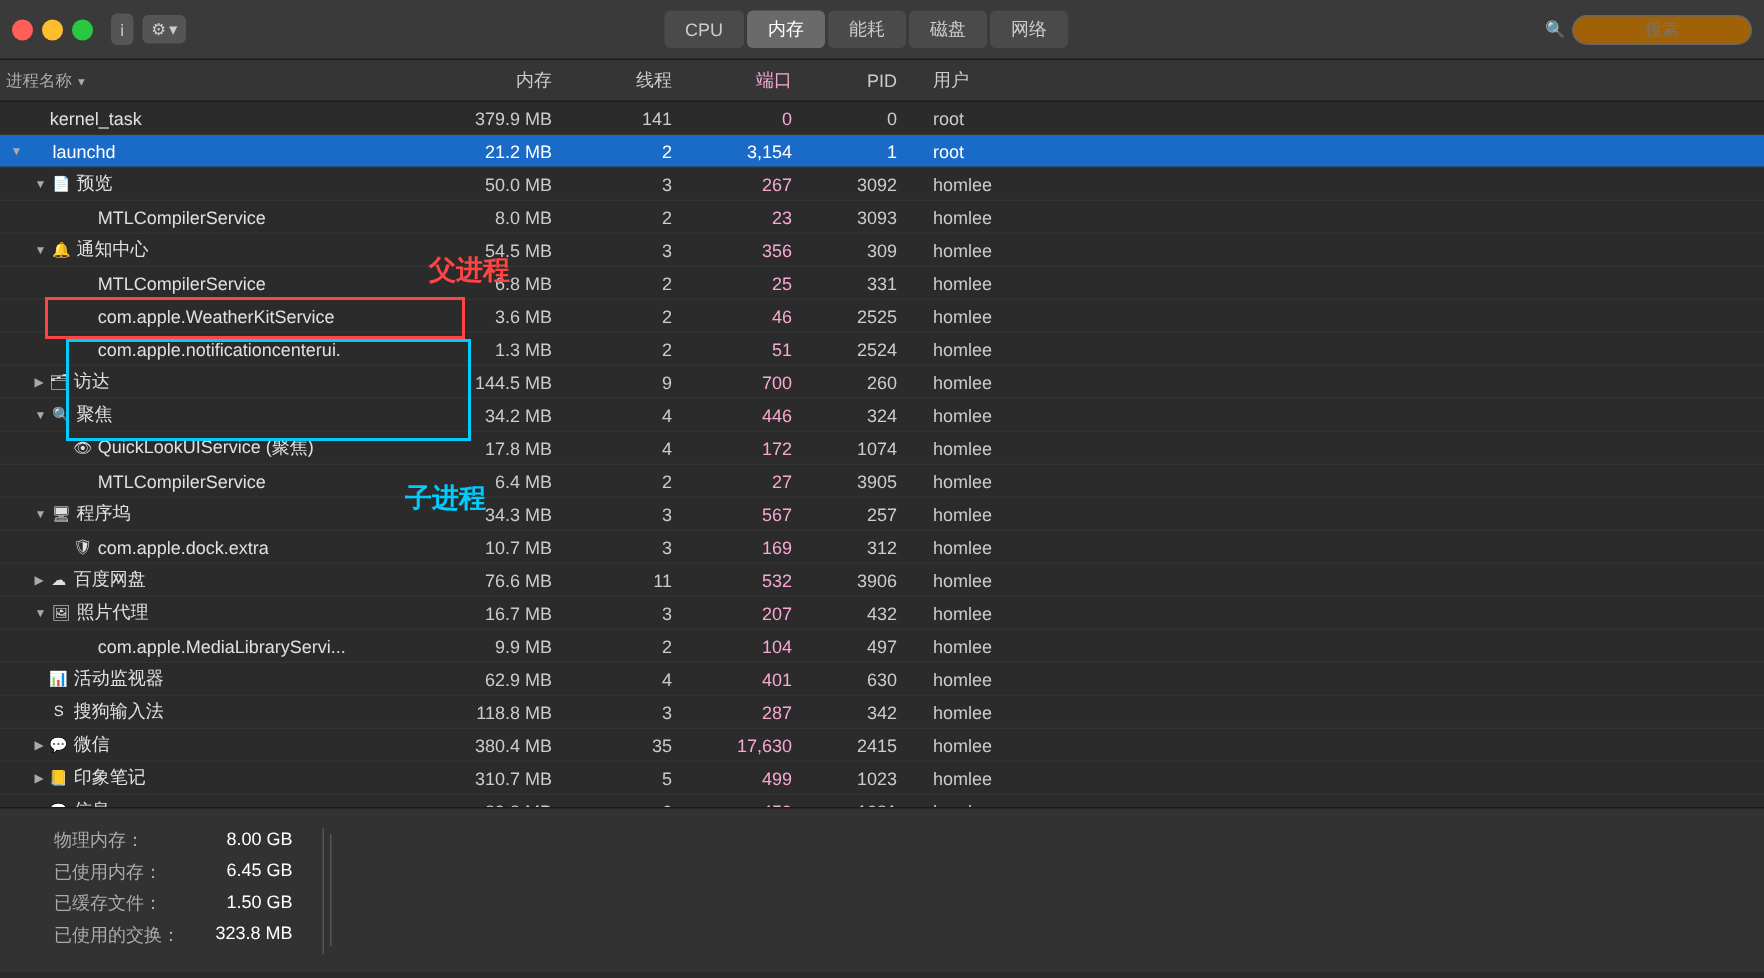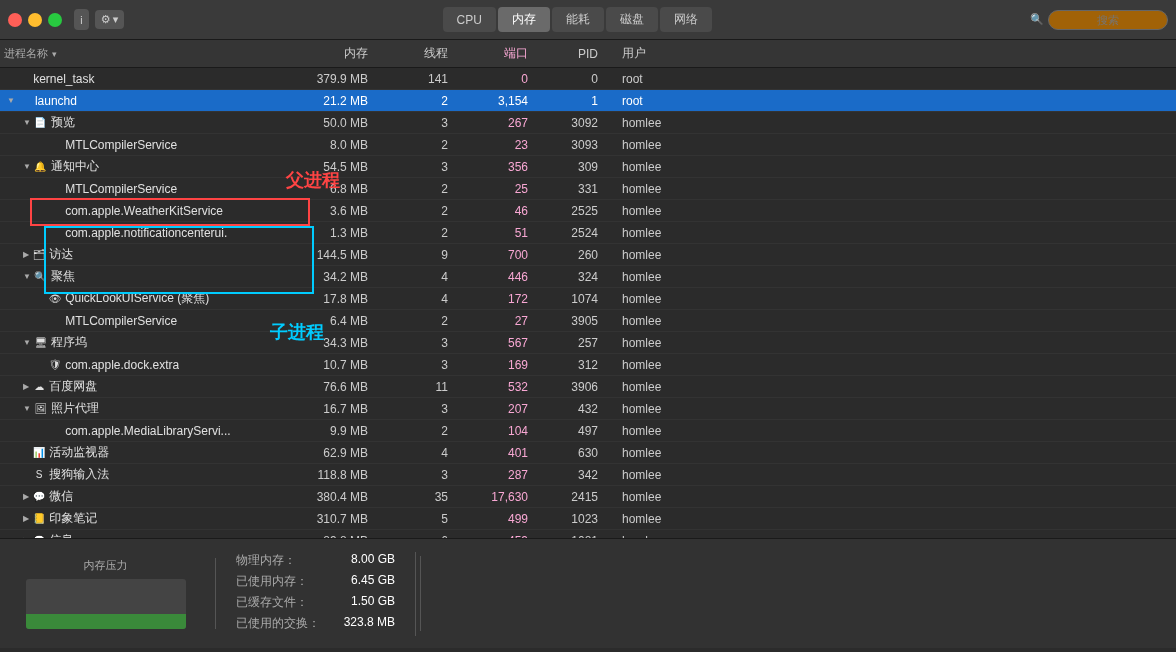--- a/index.html
+++ b/index.html
@@ -555,26 +555,20 @@
       </div>
       <div class="col-mem">89.8 MB</div>
       <div class="col-thread">6</div>
       <div class="col-port">459</div>
       <div class="col-pid">1081</div>
       <div class="col-user">homlee</div>
     </div>
   </div>
 
 <div id="status-bar">
-  <div class="memory-pressure">
-    <div class="mem-pressure-label">内存压力</div>
-    <div class="mem-pressure-chart">
-      <div class="mem-pressure-bar"></div>
-    </div>
-  </div>
   <div class="mem-info-block">
     <div class="mem-info-row">
       <span class="mem-info-label">物理内存：</span>
       <span class="mem-info-val">8.00 GB</span>
     </div>
     <div class="mem-info-row">
       <span class="mem-info-label">已使用内存：</span>
       <span class="mem-info-val">6.45 GB</span>
     </div>
     <div class="mem-info-row">

